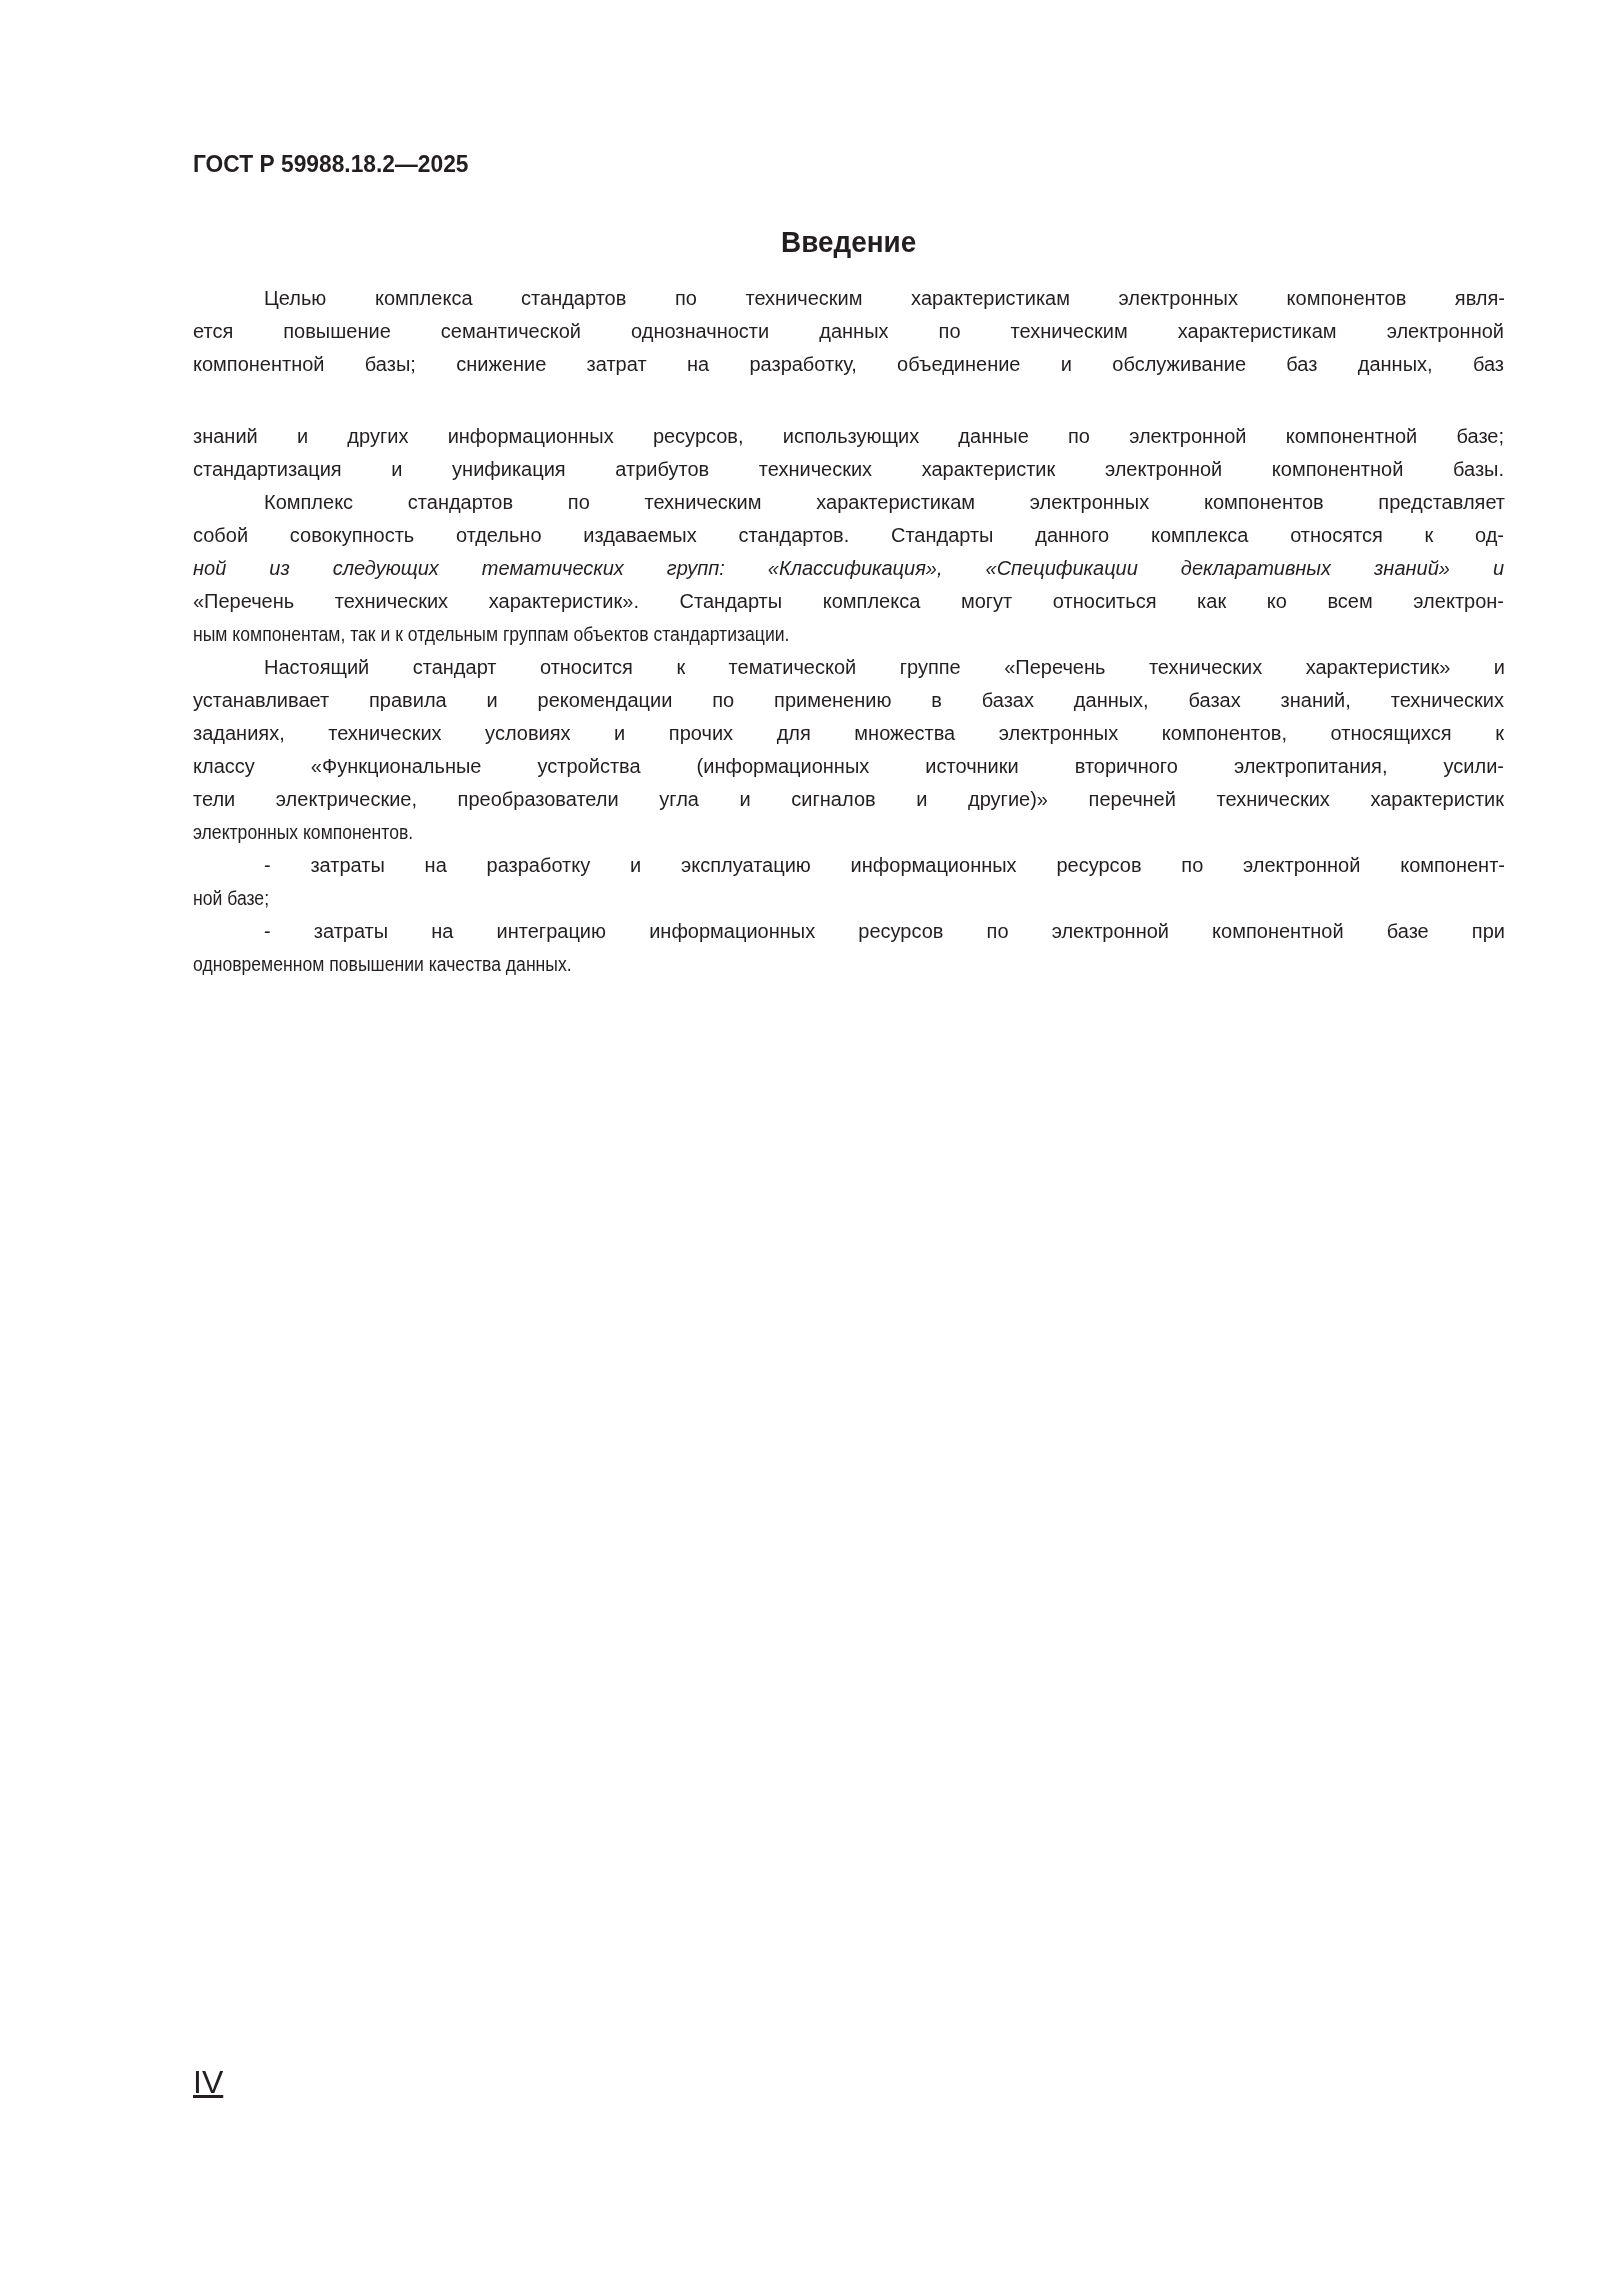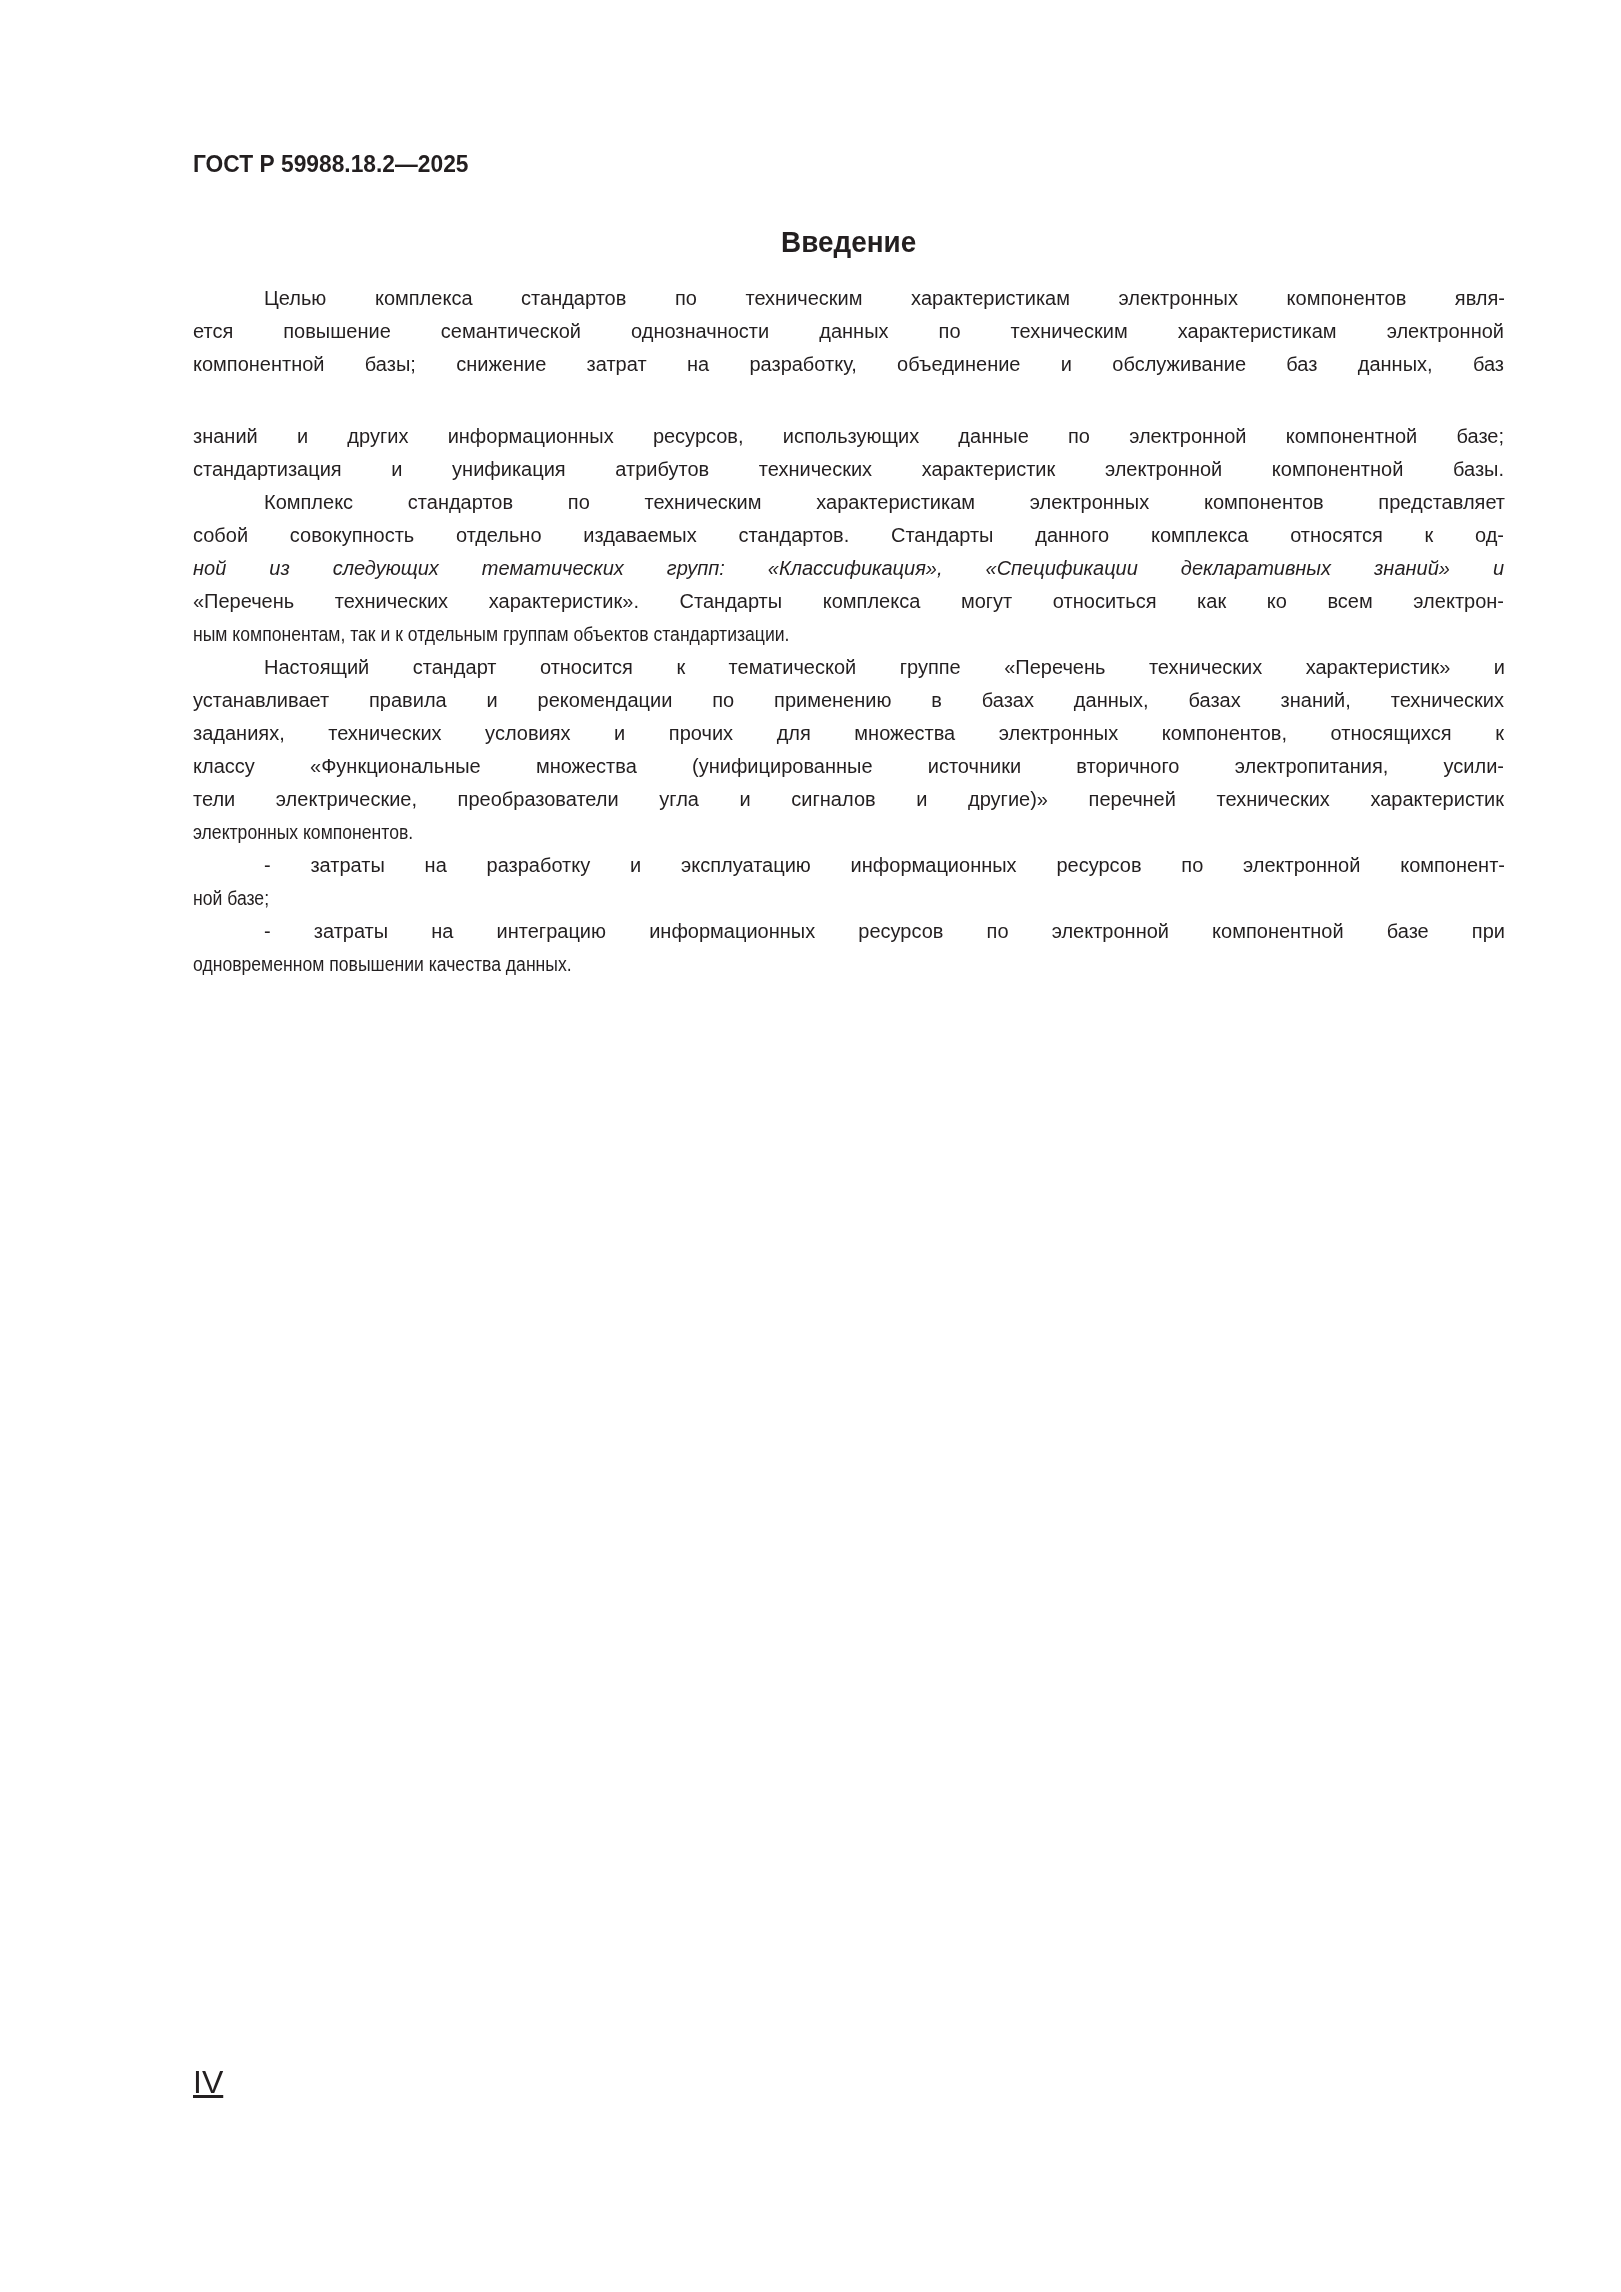--- a/index.html
+++ b/index.html
@@ -134,21 +134,21 @@
         <div class="line indent justify">
           <span class="txt" style="width: 1241px;">Настоящий стандарт относится к тематической группе «Перечень технических характеристик» и</span>
         </div>
         <div class="line justify">
           <span class="txt" style="width: 1311px;">устанавливает правила и рекомендации по применению в базах данных, базах знаний, технических</span>
         </div>
         <div class="line justify">
           <span class="txt" style="width: 1311px;">заданиях, технических условиях и прочих для множества электронных компонентов, относящихся к</span>
         </div>
         <div class="line justify">
-          <span class="txt" style="width: 1311px;">классу «Функциональные множества (унифицированные источники вторичного электропитания, усили-</span>
+          <span class="txt" style="width: 1311px;">классу «Функциональные устройства (информационных источники вторичного электропитания, усили-</span>
         </div>
         <div class="line justify">
           <span class="txt" style="width: 1311px;">тели электрические, преобразователи угла и сигналов и другие)» перечней технических характеристик</span>
         </div>
         <div class="line">
           <span class="txt" style="transform: scaleX(0.88);">электронных компонентов.</span>
         </div>
       </div>
       <div>
         <div class="line indent justify">

